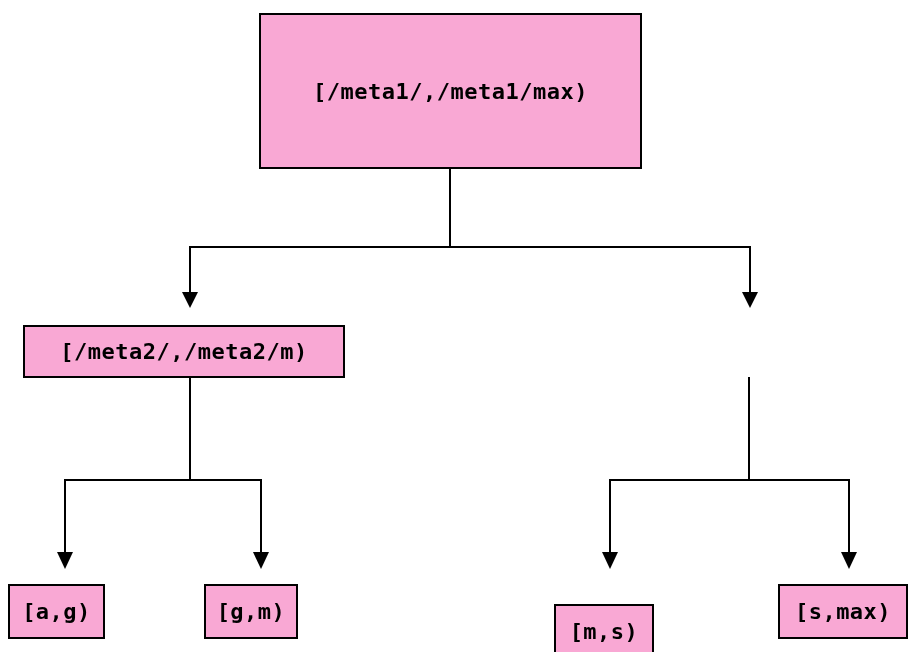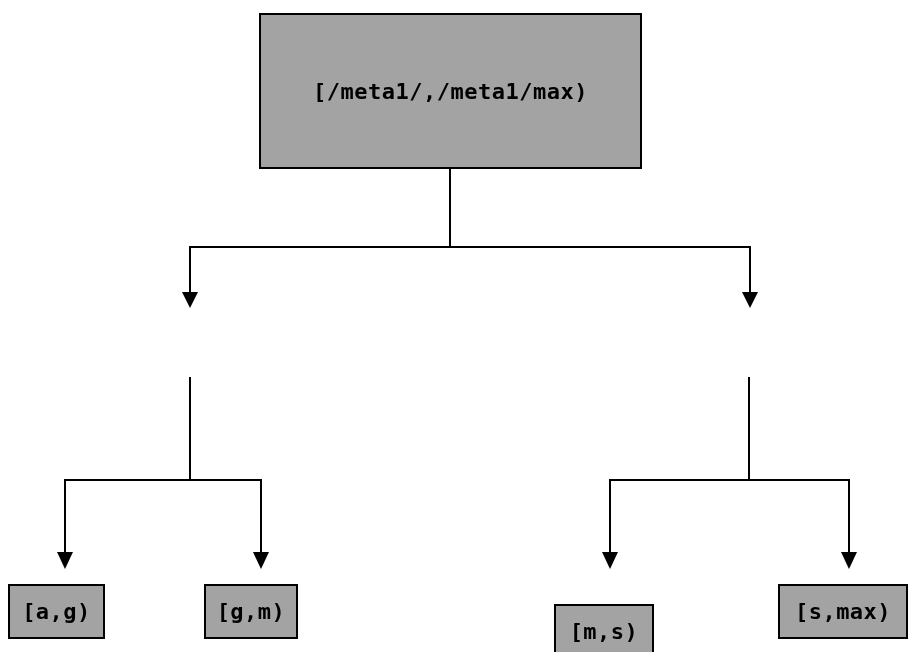--- a/index.html
+++ b/index.html
@@ -19,21 +19,21 @@
     position: absolute;
     left: 0;
     top: 0;
     width: 912px;
     height: 652px;
   }
   .node {
     position: absolute;
     box-sizing: border-box;
     border: 2px solid #000000;
-    background: #a3a3a3;
+    background: #f9a8d4;
     color: #000000;
     display: flex;
     align-items: center;
     justify-content: center;
     font-weight: bold;
     font-size: 22px;
     letter-spacing: 0.5px;
     white-space: nowrap;
   }
   .node-root      { left: 259px; top: 13px;  width: 383px; height: 156px; }
@@ -63,20 +63,21 @@
       <polygon points="742,292 758,292 750,308"></polygon>
       <polygon points="57,552 73,552 65,569"></polygon>
       <polygon points="253,552 269,552 261,569"></polygon>
       <polygon points="602,552 618,552 610,569"></polygon>
       <polygon points="841,552 857,552 849,569"></polygon>
     </g>
   </svg>
 
   <div class="node node-root">[/meta1/,/meta1/max)</div>
 
+  <div class="node node-left">[/meta2/,/meta2/m)</div>
 
 
   <div class="node node-leaf-ag">[a,g)</div>
 
   <div class="node node-leaf-gm">[g,m)</div>
 
   <div class="node node-leaf-ms">[m,s)</div>
 
   <div class="node node-leaf-smax">[s,max)</div>
 

